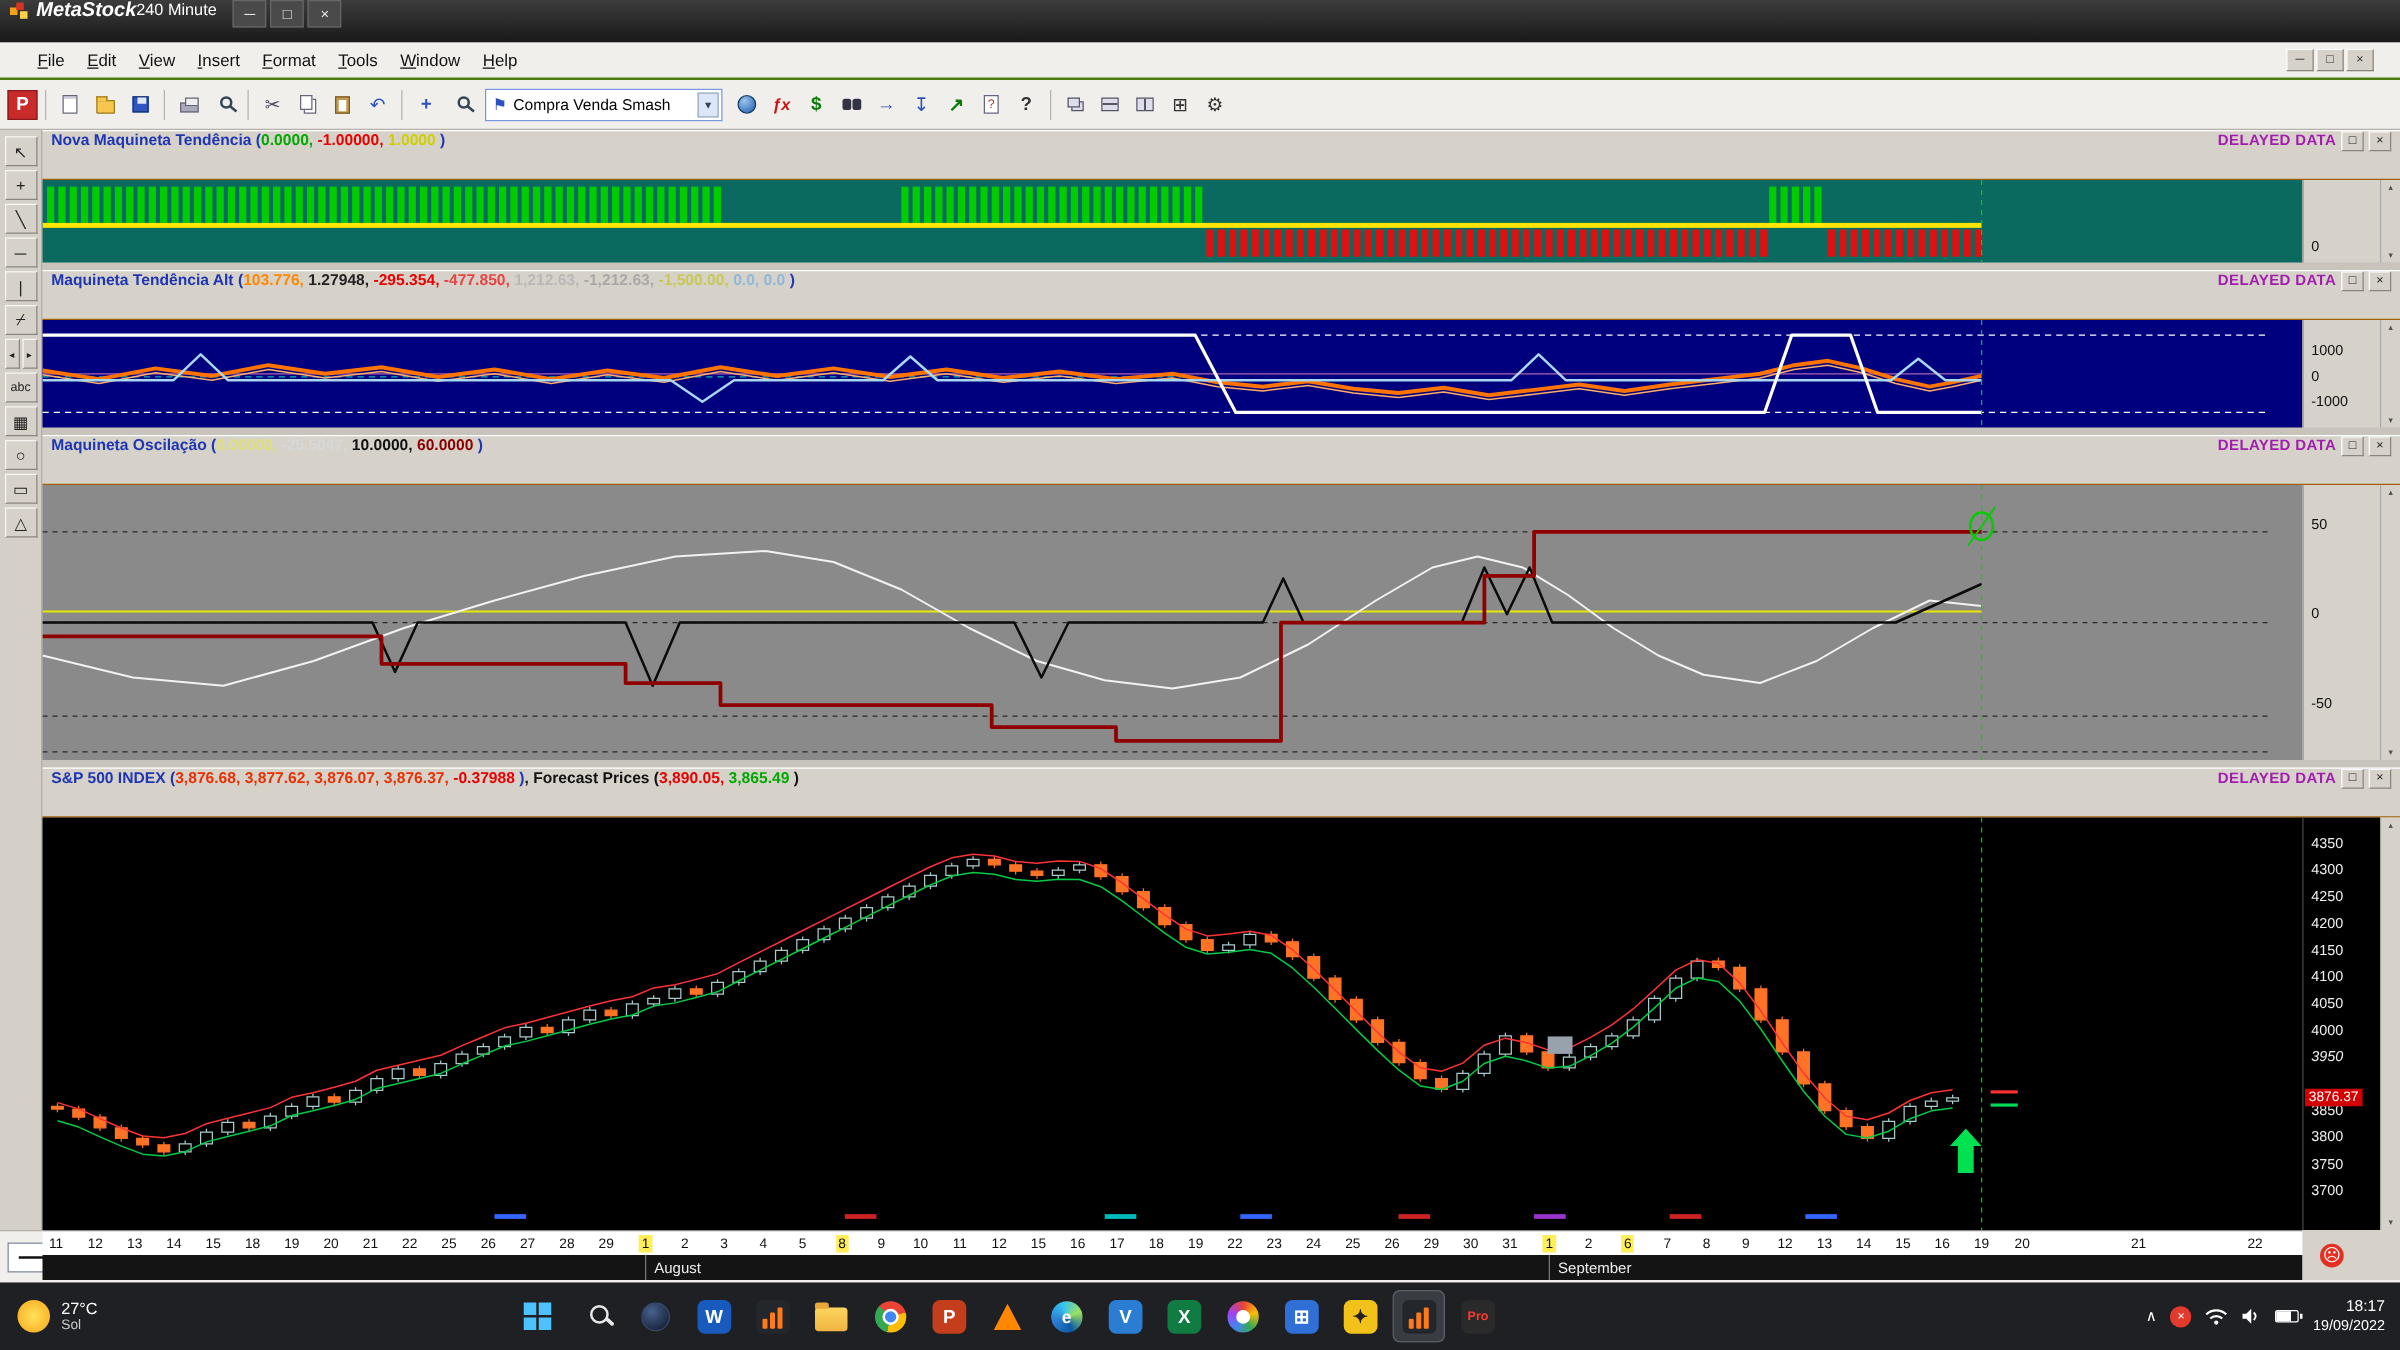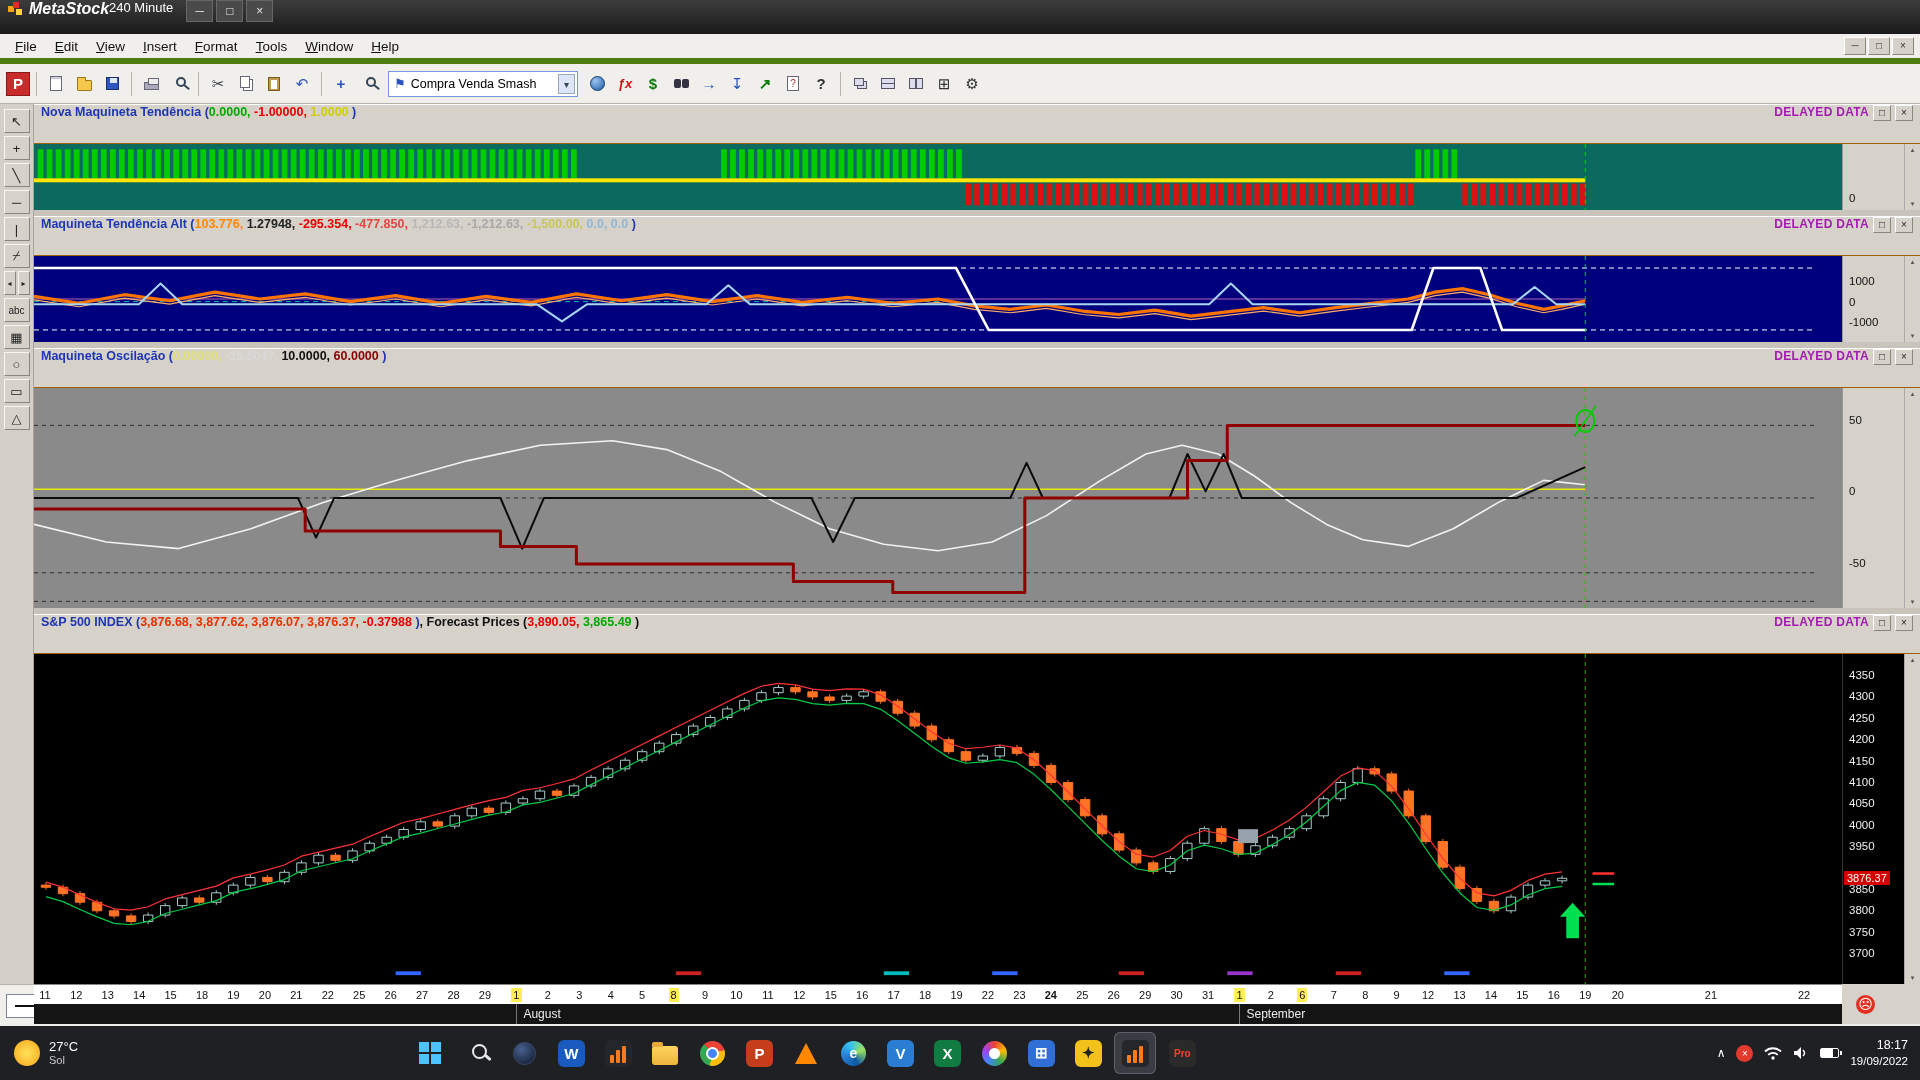--- a/index.html
+++ b/index.html
@@ -10,21 +10,21 @@
 .logo{display:flex;align-items:center;gap:6px;font-style:italic;font-weight:bold;font-size:16px}
 .logo-mark{width:15px;height:15px;position:relative;display:inline-block}
 .logo-mark i{position:absolute;width:6px;height:6px}
 .logo-mark i:nth-child(1){left:0;top:4px;background:#f5a21b}
 .logo-mark i:nth-child(2){left:5px;top:0;background:#d93025}
 .logo-mark i:nth-child(3){left:8px;top:7px;background:#ffd24a}
 .tb-title{flex:1;text-align:center;font-size:13.5px;color:#f2f2f2;white-space:nowrap;overflow:hidden}
 .tb-period{font-size:13px;margin-right:10px}
 .twbtn{width:27px;height:22px;display:flex;align-items:center;justify-content:center;color:#e4e4e4;font-size:12px;background:#4a4a4a;border:1px solid #666;margin-left:3px;cursor:default}
 
-.menubar{height:30px;background:#f0efec;display:flex;align-items:center;padding:0 6px;border-bottom:6px solid #4d7c0f;font-size:13.5px;color:#111;flex:0 0 auto}
+.menubar{height:30px;background:#f0efec;display:flex;align-items:center;padding:0 21px;border-bottom:2px solid #4d7c0f;font-size:13.5px;color:#111;flex:0 0 auto}
 .menu-item{padding:4px 9px}
 .menubar .flex{flex:1}
 .mini{width:22px;height:18px;border:1px solid;border-color:#fff #8a867e #8a867e #fff;background:#d6d2ca;font-size:10px;line-height:15px;text-align:center;color:#333;margin-left:2px}
 
 .toolbar{height:40px;background:#f0efec;display:flex;align-items:center;padding:0 6px;gap:2px;border-bottom:1px solid #b4b0a8;flex:0 0 auto}
 .tbtn{min-width:26px;height:26px;display:flex;align-items:center;justify-content:center;font-size:15px;border:1px solid transparent;background:transparent;color:#333;font-family:"Liberation Sans",sans-serif}
 .tbtn.bold{font-weight:bold}.tbtn.ital{font-style:italic;font-weight:bold;font-size:13px}
 .tbtn.pbtn{background:#c92a2a;color:#fff;font-weight:bold;width:24px;min-width:24px;height:24px;border:1px solid #8a1a1a}
 .tsep{width:1px;height:24px;background:#b8b4ac;margin:0 4px;display:inline-block;flex:0 0 auto}
 .combo{display:flex;align-items:center;height:26px;background:#fff;border:1px solid #7a96df;width:190px;padding:0 2px 0 5px;font-size:12.5px;margin:0 4px;gap:5px}
@@ -722,21 +722,21 @@
             </div>
           <div class="scale-col dark" id="scale4">
               <span class="scale-label" style="top: 4.53846%;">4350</span>
               <span class="scale-label" style="top: 11.0178%;">4300</span>
               <span class="scale-label" style="top: 17.497%;">4250</span>
               <span class="scale-label" style="top: 23.9763%;">4200</span>
               <span class="scale-label" style="top: 30.4556%;">4150</span>
               <span class="scale-label" style="top: 36.9349%;">4100</span>
               <span class="scale-label" style="top: 43.4142%;">4050</span>
               <span class="scale-label" style="top: 49.8935%;">4000</span>
-              <span class="scale-label" style="top: 56.3728%;">3950</span>
+              <span class="scale-label" style="top: 56.3728%; font-style: italic;">3950</span>
               <span class="scale-label" style="top: 69.3314%;">3850</span>
               <span class="scale-label" style="top: 75.8107%;">3800</span>
               <span class="scale-label" style="top: 82.2899%;">3750</span>
               <span class="scale-label" style="top: 88.7692%;">3700</span>
               <span class="price-tag" style="top: 65.7142%;">3876.37</span>
             </div>
           <div class="vscroll">
             <span>▴</span>
             <span>▾</span>
           </div>
@@ -770,21 +770,21 @@
             <span class="date-tick" style="left: 38.8531%;">10</span>
             <span class="date-tick" style="left: 40.5918%;">11</span>
             <span class="date-tick" style="left: 42.3306%;">12</span>
             <span class="date-tick" style="left: 44.0694%;">15</span>
             <span class="date-tick" style="left: 45.8082%;">16</span>
             <span class="date-tick" style="left: 47.5469%;">17</span>
             <span class="date-tick" style="left: 49.2857%;">18</span>
             <span class="date-tick" style="left: 51.0245%;">19</span>
             <span class="date-tick" style="left: 52.7633%;">22</span>
             <span class="date-tick" style="left: 54.502%;">23</span>
-            <span class="date-tick" style="left: 56.2408%; font-weight: bold;">24</span>
+            <span class="date-tick" style="left: 56.2408%;">24</span>
             <span class="date-tick" style="left: 57.9796%;">25</span>
             <span class="date-tick" style="left: 59.7184%;">26</span>
             <span class="date-tick" style="left: 61.4571%;">29</span>
             <span class="date-tick" style="left: 63.1959%;">30</span>
             <span class="date-tick" style="left: 64.9347%;">31</span>
             <span class="date-tick mark" style="left: 66.6735%;">1</span>
             <span class="date-tick" style="left: 68.4122%;">2</span>
             <span class="date-tick mark" style="left: 70.151%;">6</span>
             <span class="date-tick" style="left: 71.8898%;">7</span>
             <span class="date-tick" style="left: 73.6286%;">8</span>

